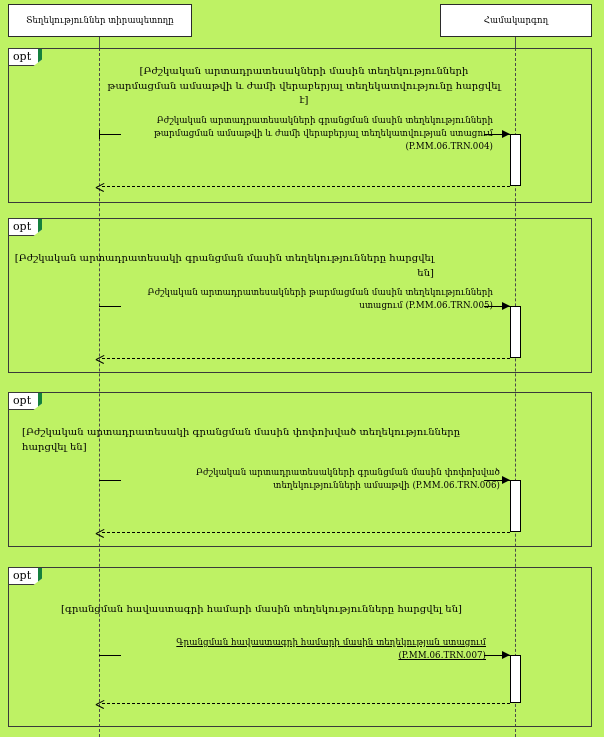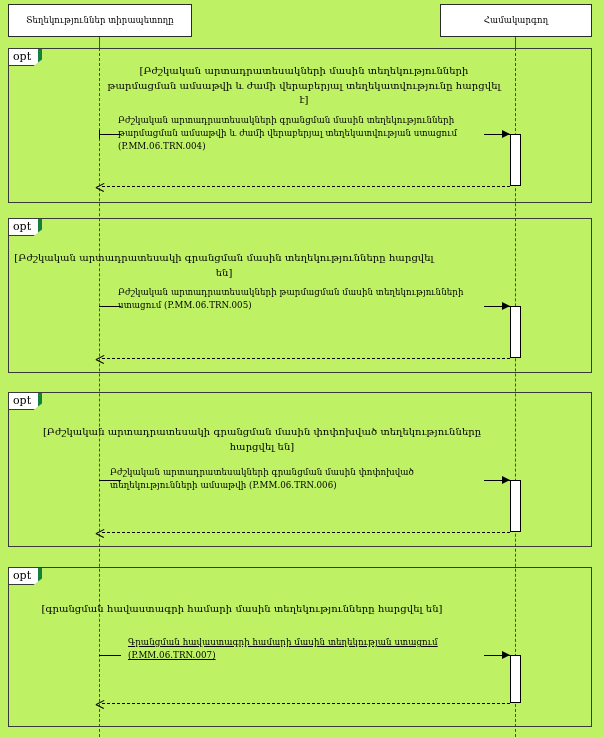--- a/index.html
+++ b/index.html
@@ -76,21 +76,21 @@
     line-height: 1.45;
     text-align: center;
     letter-spacing: 0.05px;
   }
 
   
   .msg-label {
     position: absolute;
     font-size: 8.7px;
     line-height: 1.5;
-    text-align: left;
+    text-align: right;
     letter-spacing: 0.05px;
   }
   .arrow-line {
     position: absolute;
     height: 0;
     border-top: 1px solid #000000;
   }
   .arrow-line.dashed {
     border-top: 1px dashed #000000;
   }
@@ -174,53 +174,53 @@
   <div class="arrowhead-right" style="left:502px; top:130px;"></div>
   <div class="activation" style="left:510px; top:134px; height:52px;"></div>
 
   <div class="arrow-line dashed" style="left:102px; top:186px; width:408px;"></div>
   <div class="arrowhead-left-open" style="left:96px; top:182px;"></div>
 
   <div class="frame" style="left:8px; top:218px; width:584px; height:155px;">
     <div class="frame-label">opt</div>
   </div>
 
-  <div class="guard" style="left:14px; top:251px; width:420px; text-align:center;">[Բժշկական արտադրատեսակի գրանցման մասին տեղեկությունները հարցվել են]</div>
+  <div class="guard" style="left:14px; top:251px; width:420px; text-align:right;">[Բժշկական արտադրատեսակի գրանցման մասին տեղեկությունները հարցվել են]</div>
 
   <div class="msg-label" style="left:118px; top:286px; width:375px;">Բժշկական արտադրատեսակների թարմացման մասին տեղեկությունների ստացում (P.MM.06.TRN.005)</div>
 
   <div class="msg-stub" style="left:99px; top:306px; width:22px;"></div>
   <div class="arrow-line" style="left:484px; top:306px; width:26px;"></div>
   <div class="arrowhead-right" style="left:502px; top:302px;"></div>
   <div class="activation" style="left:510px; top:306px; height:52px;"></div>
 
   <div class="arrow-line dashed" style="left:102px; top:358px; width:408px;"></div>
   <div class="arrowhead-left-open" style="left:96px; top:354px;"></div>
 
   <div class="frame" style="left:8px; top:392px; width:584px; height:155px;">
     <div class="frame-label">opt</div>
   </div>
 
-  <div class="guard" style="left:22px; top:425px; width:480px; text-align:center;">[Բժշկական արտադրատեսակի գրանցման մասին փոփոխված տեղեկությունները հարցվել են]</div>
+  <div class="guard" style="left:22px; top:425px; width:480px; text-align:left;">[Բժշկական արտադրատեսակի գրանցման մասին փոփոխված տեղեկությունները հարցվել են]</div>
 
   <div class="msg-label" style="left:110px; top:466px; width:390px;">Բժշկական արտադրատեսակների գրանցման մասին փոփոխված տեղեկությունների ամսաթվի (P.MM.06.TRN.006)</div>
 
   <div class="msg-stub" style="left:99px; top:480px; width:22px;"></div>
   <div class="arrow-line" style="left:484px; top:480px; width:26px;"></div>
   <div class="arrowhead-right" style="left:502px; top:476px;"></div>
   <div class="activation" style="left:510px; top:480px; height:52px;"></div>
 
   <div class="arrow-line dashed" style="left:102px; top:532px; width:408px;"></div>
   <div class="arrowhead-left-open" style="left:96px; top:528px;"></div>
 
   <div class="frame" style="left:8px; top:567px; width:584px; height:160px;">
     <div class="frame-label">opt</div>
   </div>
 
-  <div class="guard" style="left:22px; top:602px; width:440px; text-align:center;">[գրանցման հավաստագրի համարի մասին տեղեկությունները հարցվել են]</div>
+  <div class="guard" style="left:22px; top:602px; width:440px; text-align:right;">[գրանցման հավաստագրի համարի մասին տեղեկությունները հարցվել են]</div>
 
   <div class="msg-label" style="left:128px; top:636px; width:358px;text-decoration:underline;">Գրանցման հավաստագրի համարի մասին տեղեկության ստացում (P.MM.06.TRN.007)</div>
 
   <div class="msg-stub" style="left:99px; top:655px; width:22px;"></div>
   <div class="arrow-line" style="left:484px; top:655px; width:26px;"></div>
   <div class="arrowhead-right" style="left:502px; top:651px;"></div>
   <div class="activation" style="left:510px; top:655px; height:48px;"></div>
 
   <div class="arrow-line dashed" style="left:102px; top:703px; width:408px;"></div>
   <div class="arrowhead-left-open" style="left:96px; top:699px;"></div>

